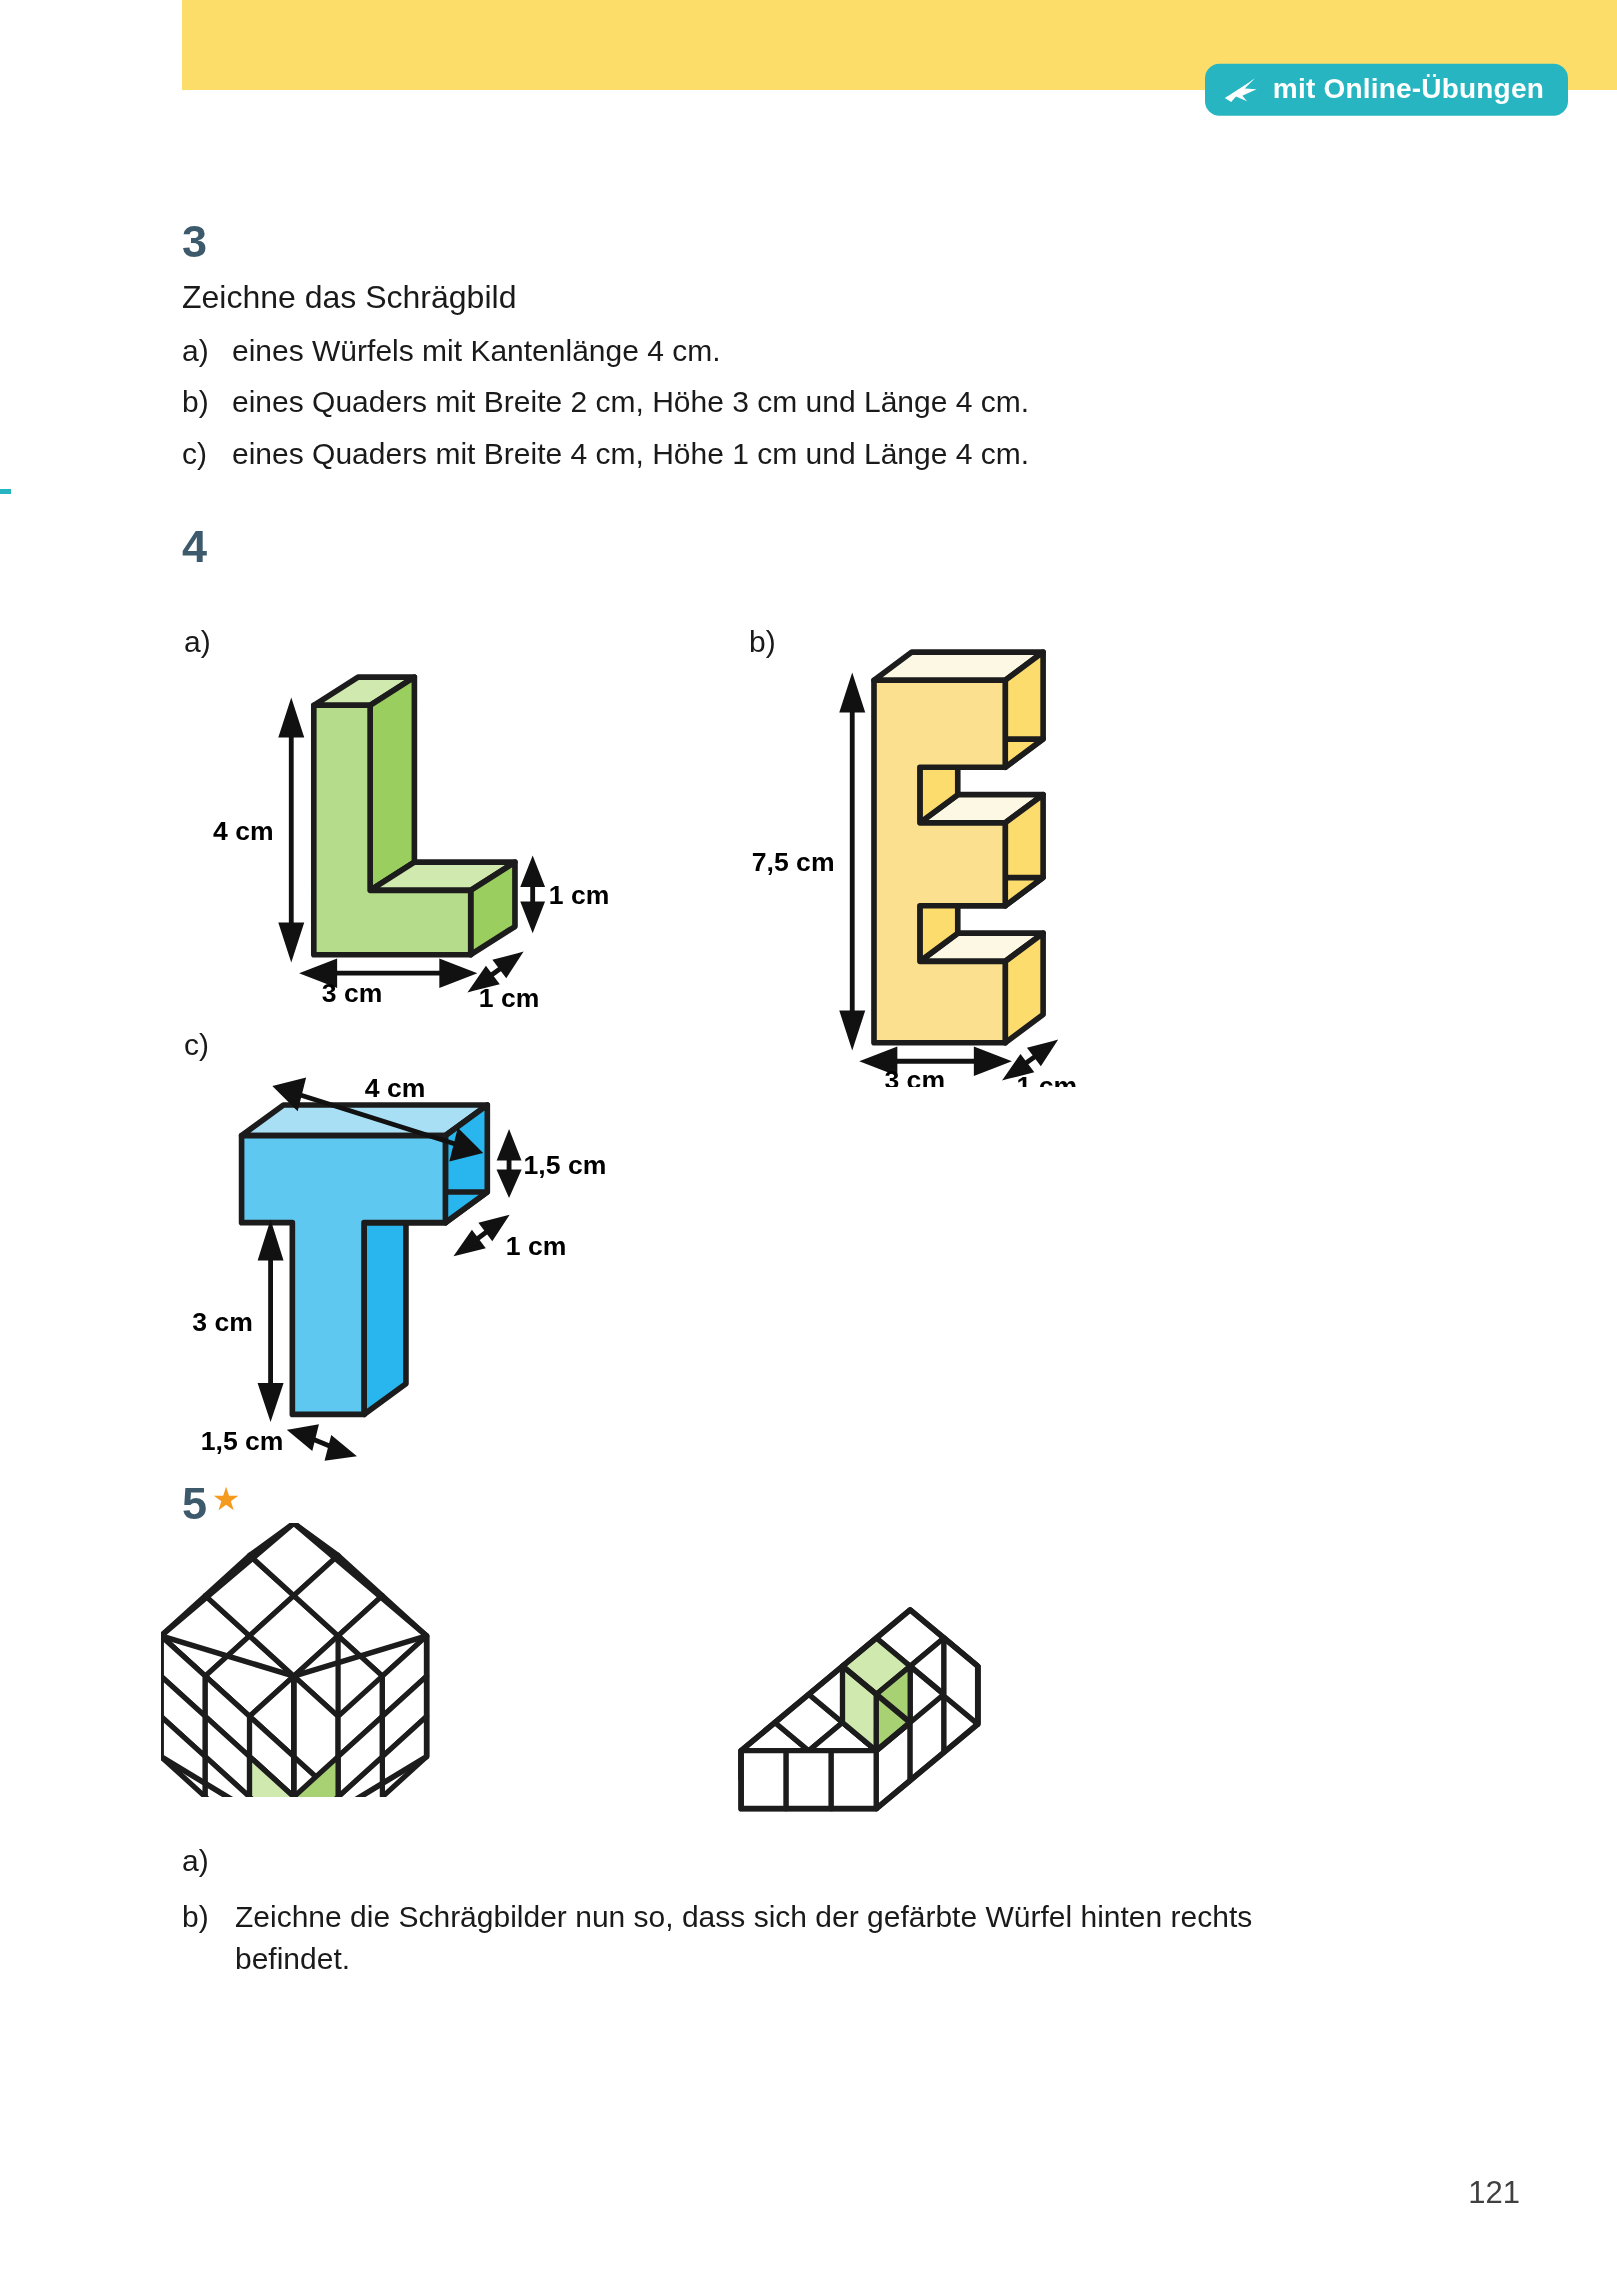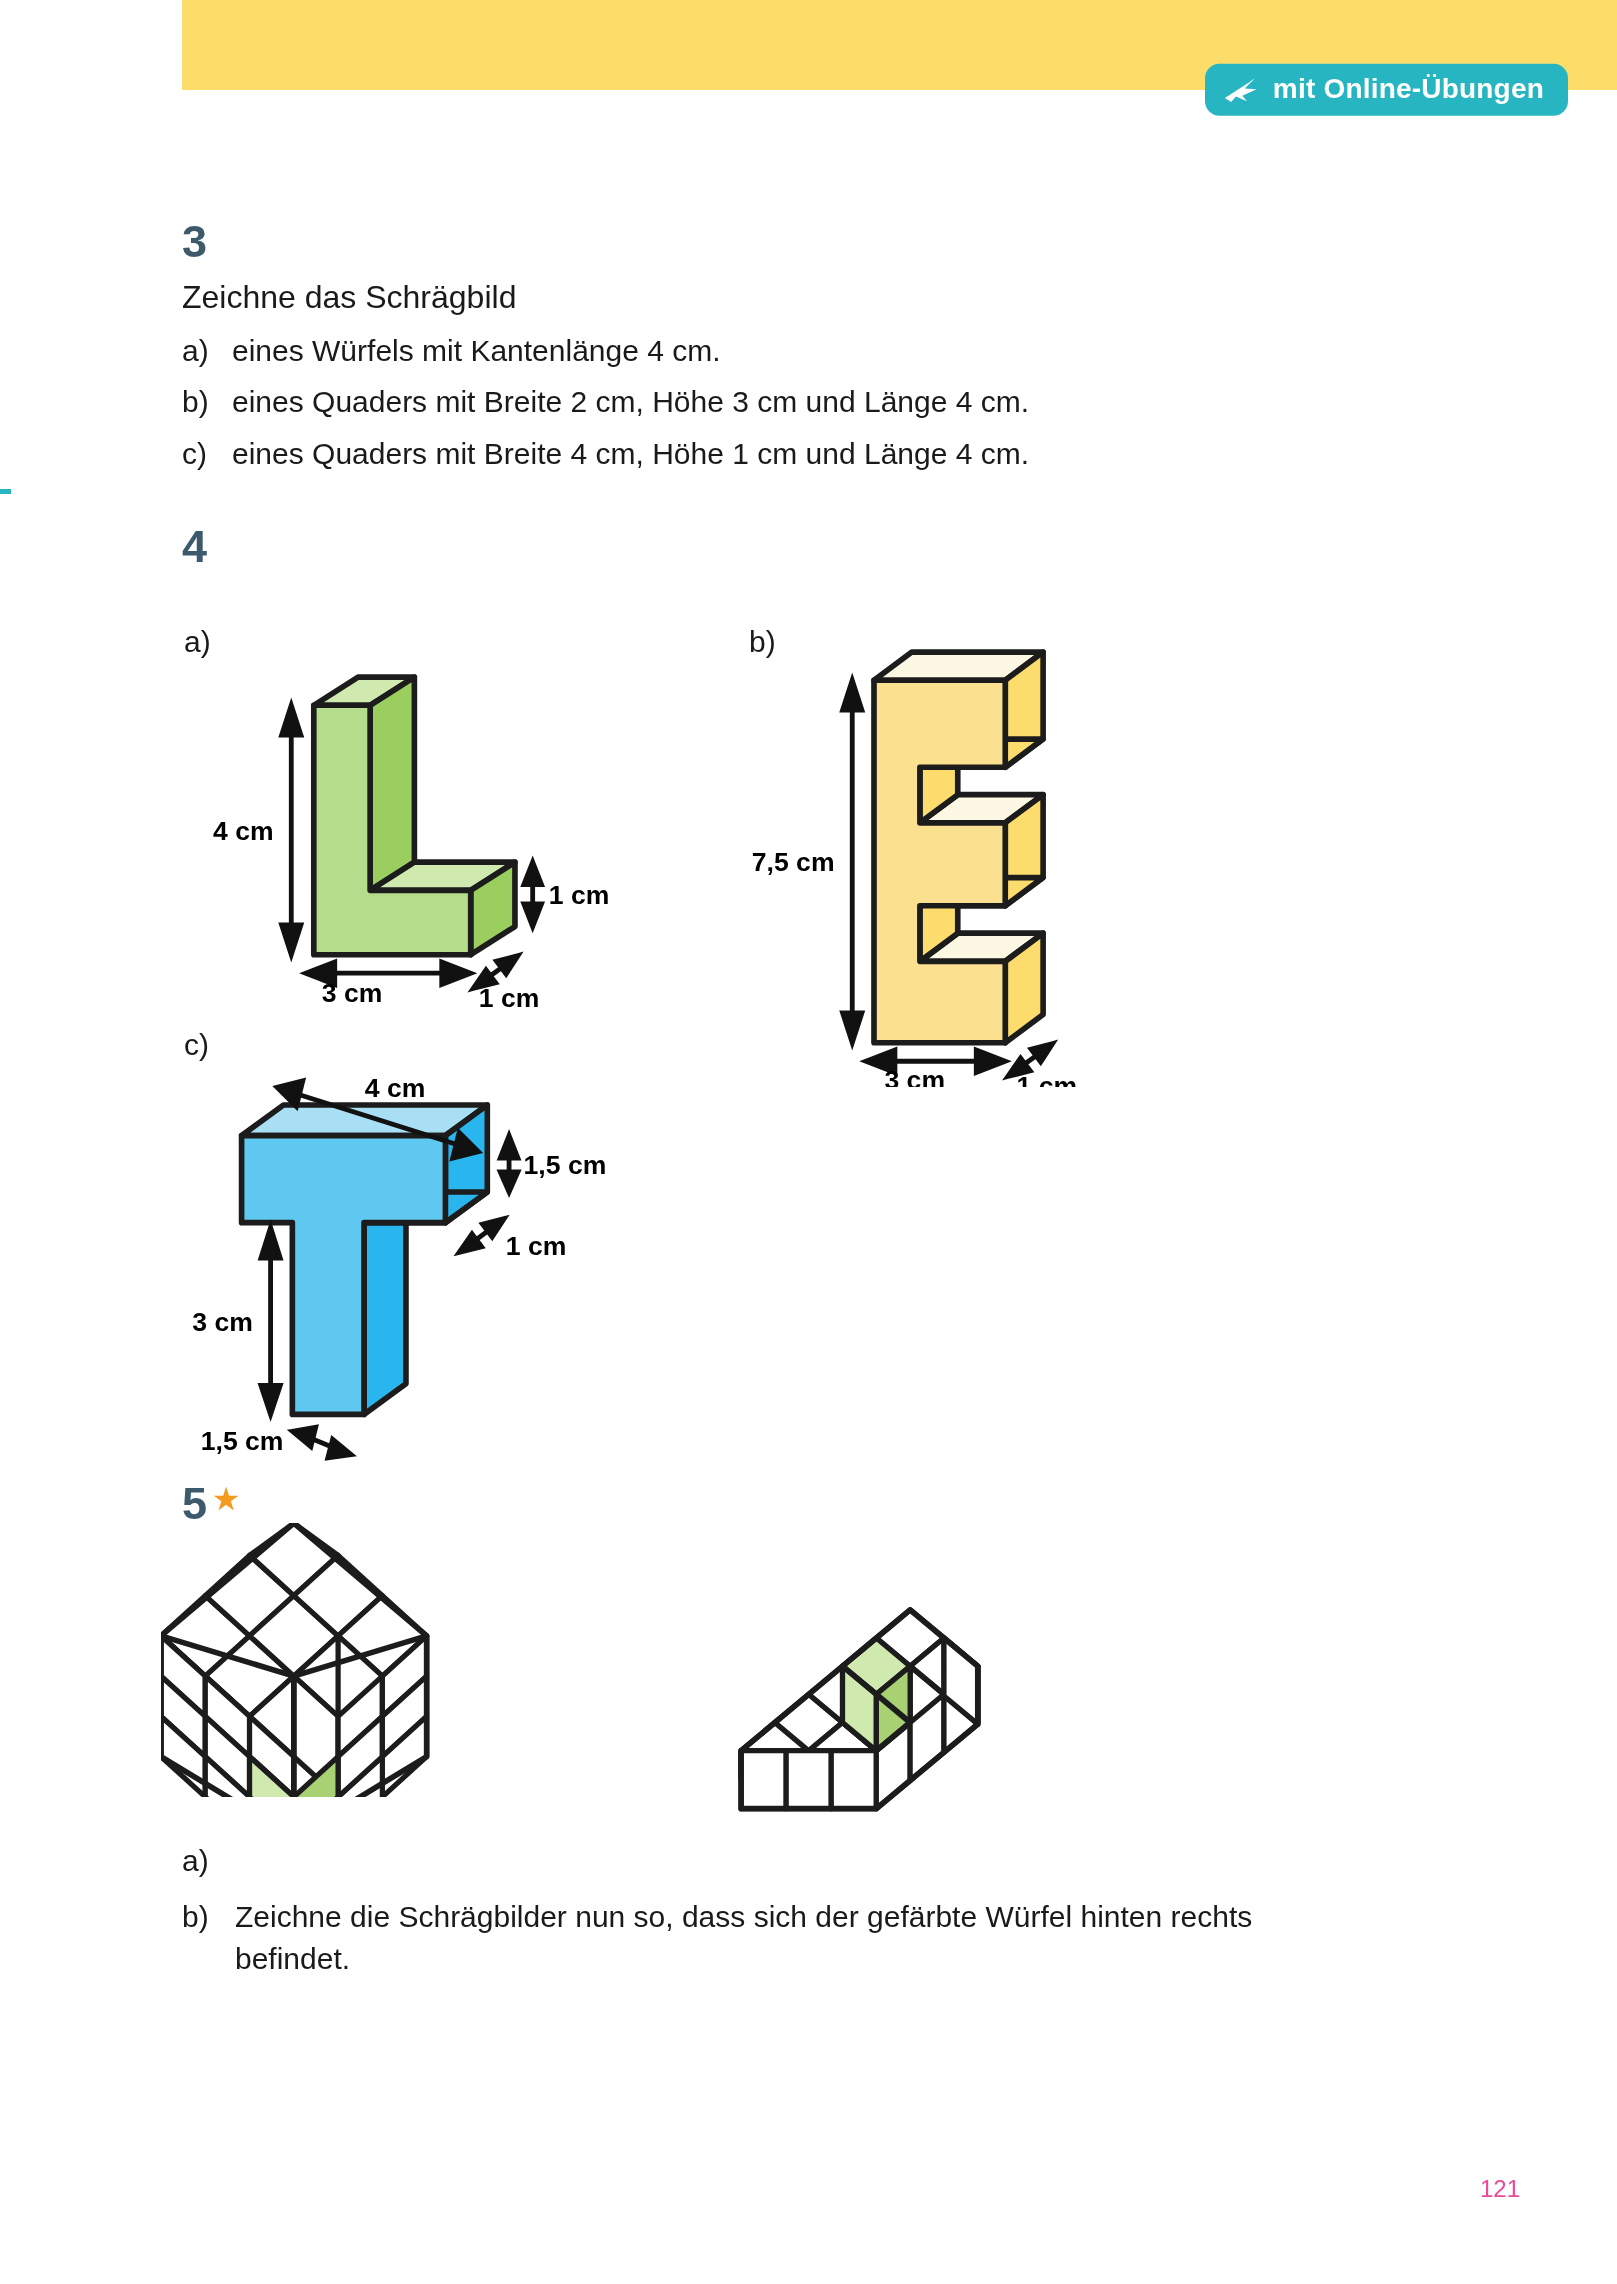--- a/index.html
+++ b/index.html
@@ -59,21 +59,21 @@
   #fig4a{left:193px;top:661px;}
   #fig4b{left:733px;top:636px;}
   #fig4c{left:193px;top:1047px;}
   #fig5a{left:161px;top:1523px;}
   #fig5b{left:725px;top:1595px;}
 
   .dimlabel{font-family:"Liberation Sans",sans-serif;font-weight:bold;}
 
   .pagenum{
     position:absolute;right:98px;top:2177px;
-    font-size:24px;color:#ec4899;line-height:1;
+    font-size:31px;color:#404040;line-height:1;
   }
 </style>
 </head>
 <body>
 
 <div class="page">
 
   <div class="header-band"></div>
   <div class="left-tick"></div>
 

